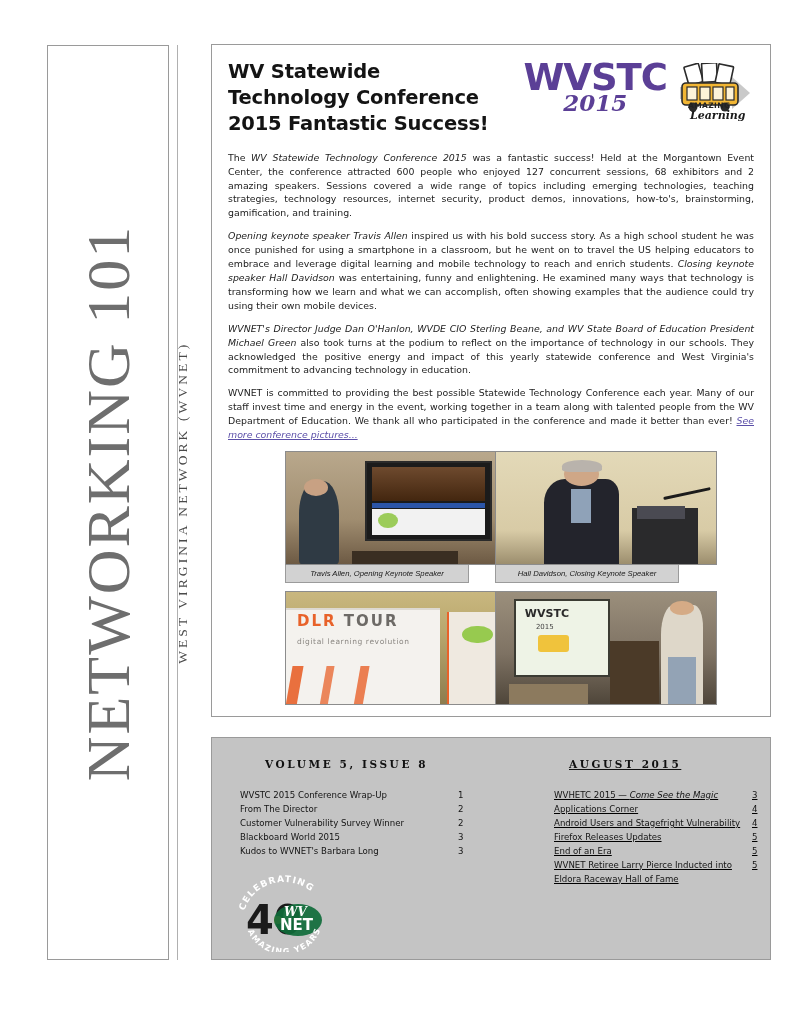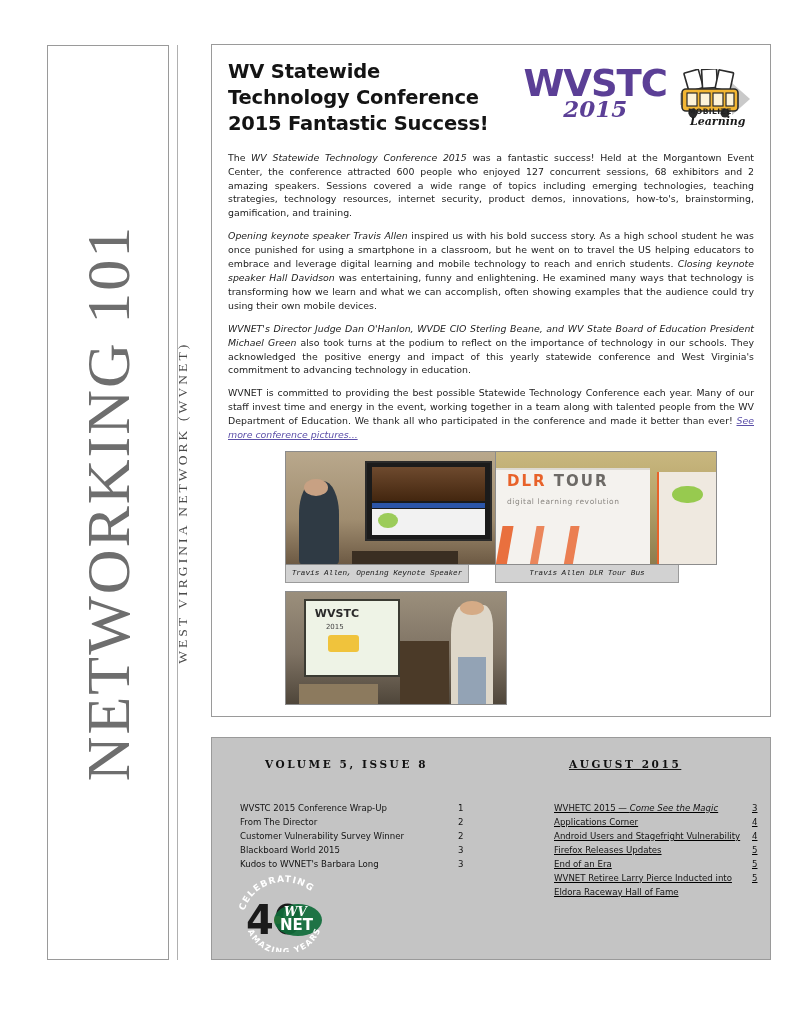--- a/index.html
+++ b/index.html
@@ -83,21 +83,21 @@
     width: 560px;
     height: 673px;
     border: 1px solid #9a9a9a;
     background: #ffffff;
     box-sizing: border-box;
     padding: 12px 16px 0 16px;
   }
 
   #headline-row {
     display: flex;
-    align-items: center;
+    align-items: flex-start;
     justify-content: space-between;
   }
   #headline {
     font-family: "DejaVu Sans", sans-serif;
     font-size: 19.5px;
     font-weight: bold;
     line-height: 1.33;
     color: #141414;
     letter-spacing: -0.2px;
     white-space: pre-line;
@@ -177,21 +177,21 @@
   .caption {
     width: 184px;
     height: 18px;
     border: 1px solid #9b9b9b;
     border-top: none;
     box-sizing: border-box;
     background: #d2d2d2;
     display: flex;
     align-items: center;
     justify-content: center;
-    font-family: Liberation Mono, monospace;
+    font-family: Liberation Sans, sans-serif;
     font-style: italic;
     font-size: 7.7px;
     color: #1a1a1a;
   }
 
   
   .ph1-wall { position:absolute; inset:0; background:linear-gradient(180deg,#b9a88c 0%,#a08d70 60%,#6d5a44 100%); }
   .ph1-screen { position:absolute; left:36%; top:8%; width:56%; height:68%; background:#1b1b1b; border:2px solid #2a2a2a; }
   .ph1-slide-top { position:absolute; left:4%; top:5%; width:92%; height:45%; background:linear-gradient(180deg,#6e4a2e,#43260f); }
   .ph1-slide-band { position:absolute; left:4%; top:52%; width:92%; height:7%; background:#2b55a8; }
@@ -255,21 +255,21 @@
     font-weight: bold;
     font-size: 10.5px;
     letter-spacing: 2.6px;
     color: #111111;
   }
   #toc-head-left { width: 283px; padding-left: 53px; box-sizing: border-box; }
   #toc-head-right { flex: 1; padding-left: 74px; box-sizing: border-box; text-decoration: underline; }
 
   #toc-lists {
     display: flex;
-    margin-top: 32px;
+    margin-top: 19px;
   }
   .toc-col { box-sizing: border-box; }
   #toc-col-left { width: 283px; padding-left: 28px; }
   #toc-col-right { flex: 1; padding-left: 78px; text-decoration: underline; }
 
   .toc-row {
     display: flex;
     font-family: "DejaVu Sans", sans-serif;
     font-size: 8.6px;
     color: #141414;
@@ -324,21 +324,21 @@
             <rect x="43" y="2" width="15" height="19" rx="1" transform="rotate(12 50 11)"></rect>
           </g>
           <rect x="8" y="20" width="56" height="22" rx="4" fill="#f2b634" stroke="#2b2b2b" stroke-width="1.6"></rect>
           <rect x="13" y="24" width="10" height="13" fill="#fdf3d8" stroke="#2b2b2b" stroke-width="1.2"></rect>
           <rect x="26" y="24" width="10" height="13" fill="#fdf3d8" stroke="#2b2b2b" stroke-width="1.2"></rect>
           <rect x="39" y="24" width="10" height="13" fill="#fdf3d8" stroke="#2b2b2b" stroke-width="1.2"></rect>
           <rect x="52" y="24" width="8" height="13" fill="#fdf3d8" stroke="#2b2b2b" stroke-width="1.2"></rect>
           <circle cx="19" cy="44" r="4.5" fill="#2b2b2b"></circle>
           <circle cx="51" cy="44" r="4.5" fill="#2b2b2b"></circle>
         </svg>
-        <div style="position:absolute;left:14px;top:38px;font-family:'DejaVu Sans',sans-serif;font-weight:bold;font-size:7.5px;color:#222;letter-spacing:.4px;">MOBILIZE</div>
+        <div style="position:absolute;left:14px;top:38px;font-family:'DejaVu Sans',sans-serif;font-weight:bold;font-size:7.5px;color:#222;letter-spacing:.4px;">AMAZING</div>
         <div style="position:absolute;left:16px;top:46px;font-family:'DejaVu Serif',serif;font-style:italic;font-weight:bold;font-size:11px;color:#1a1a1a;">Learning</div>
       </div>
     </div>
   </div>
 
   <p class="para first"><span>The </span><i>WV Statewide Technology Conference 2015</i><span> was a fantastic success!  Held at the Morgantown Event Center, the conference attracted 600 people who enjoyed 127 concurrent sessions, 68 exhibitors and 2 amazing speakers.  Sessions covered a wide range of topics including emerging technologies, teaching strategies, technology resources, internet security, product demos, innovations, how-to's, brainstorming, gamification, and training.</span></p>
 
   <p class="para"><i>Opening keynote speaker Travis Allen</i><span> inspired us with his bold success story.  As a high school student he was once punished for using a smartphone in a classroom, but he went on to travel the US helping educators to embrace and leverage digital learning and mobile technology to reach and enrich students.  </span><i>Closing keynote speaker Hall Davidson</i><span> was entertaining, funny and enlightening.  He examined many ways that technology is transforming how we learn and what we can accomplish, often showing examples that the audience could try using their own mobile devices.</span></p>
 
   <p class="para"><i>WVNET's Director Judge Dan O'Hanlon, WVDE CIO Sterling Beane, and WV State Board of Education President Michael Green</i><span> also took turns at the podium to reflect on the importance of technology in our schools.  They acknowledged the positive energy and impact of this yearly statewide conference and West Virginia's commitment to advancing technology in education.</span></p>
@@ -356,35 +356,47 @@
           <div class="ph1-slide-bot"></div>
             <div class="ph1-mark"></div>
         </div>
         <div class="ph1-table"></div>
           <div class="ph1-person"></div>
           <div class="ph1-head"></div>
       </div>
       <div class="caption">Travis Allen, Opening Keynote Speaker</div>
     </div>
 
+    <div class="photo-cell">
+      <div class="photo">
+        <div class="ph2-wall"></div>
+          <div class="ph2-podium"></div>
+          <div class="ph2-laptop"></div>
+        <div class="ph2-body"></div>
+          <div class="ph2-shirt"></div>
+        <div class="ph2-head"></div>
+          <div class="ph2-hair"></div>
+          <div class="ph2-mic"></div>
+      </div>
+      <div class="caption">Hall Davidson, Closing Keynote Speaker</div>
+    </div>
 
     <div class="photo-cell">
       <div class="photo">
         <div class="ph3-bg"></div>
           <div class="ph3-trailer"></div>
           <div class="ph3-leaf"></div>
         <div class="ph3-bus">
           <div class="ph3-stripe1"></div>
             <div class="ph3-stripe2"></div>
             <div class="ph3-stripe3"></div>
         </div>
         <div class="ph3-dlr"><span>DLR</span> <span class="ph3-tour">TOUR</span></div>
         <div class="ph3-tag">digital learning revolution</div>
       </div>
-      <div class="caption">Travis Allen DLR Tour Bus</div>
     </div>
 
     <div class="photo-cell">
       <div class="photo">
         <div class="ph4-bg"></div>
         <div class="ph4-screen">
           <div class="ph4-sc-text">WVSTC</div>
           <div class="ph4-sc-year">2015</div>
           <div class="ph4-sc-bus"></div>
         </div>

